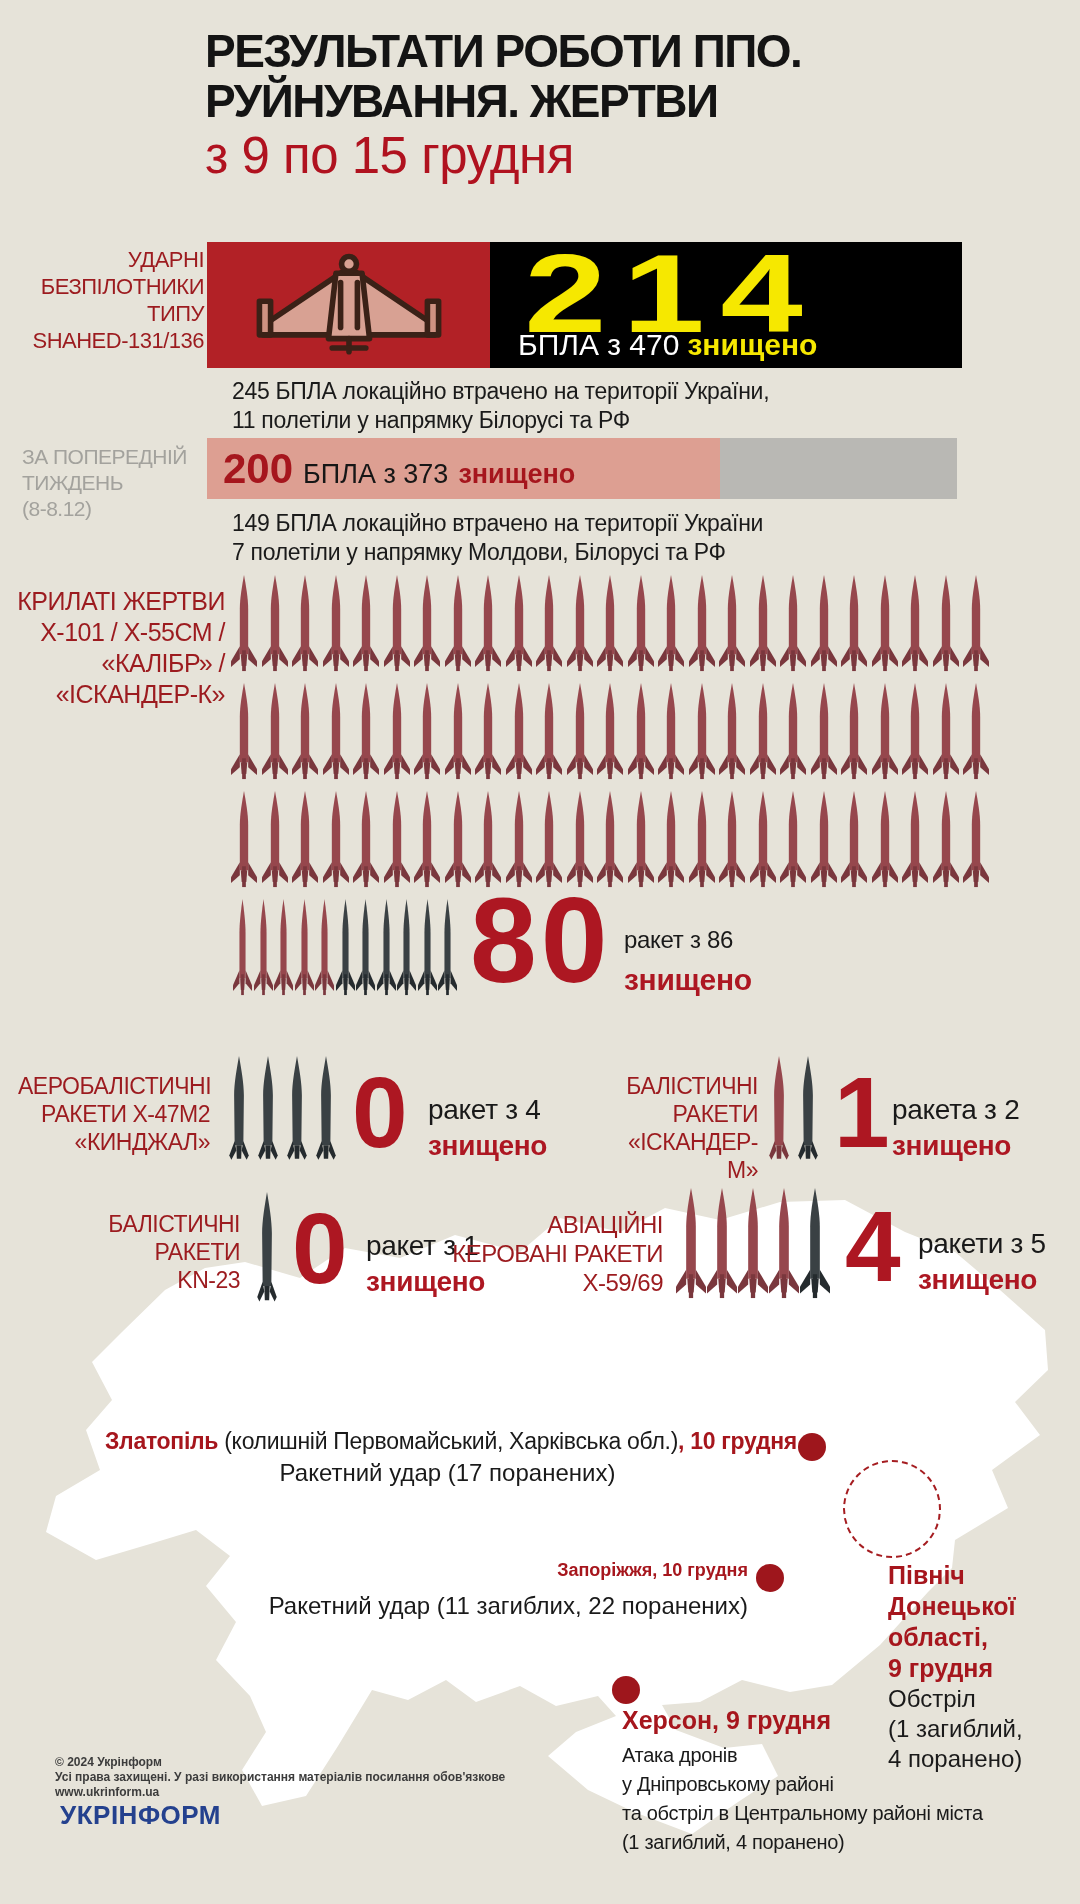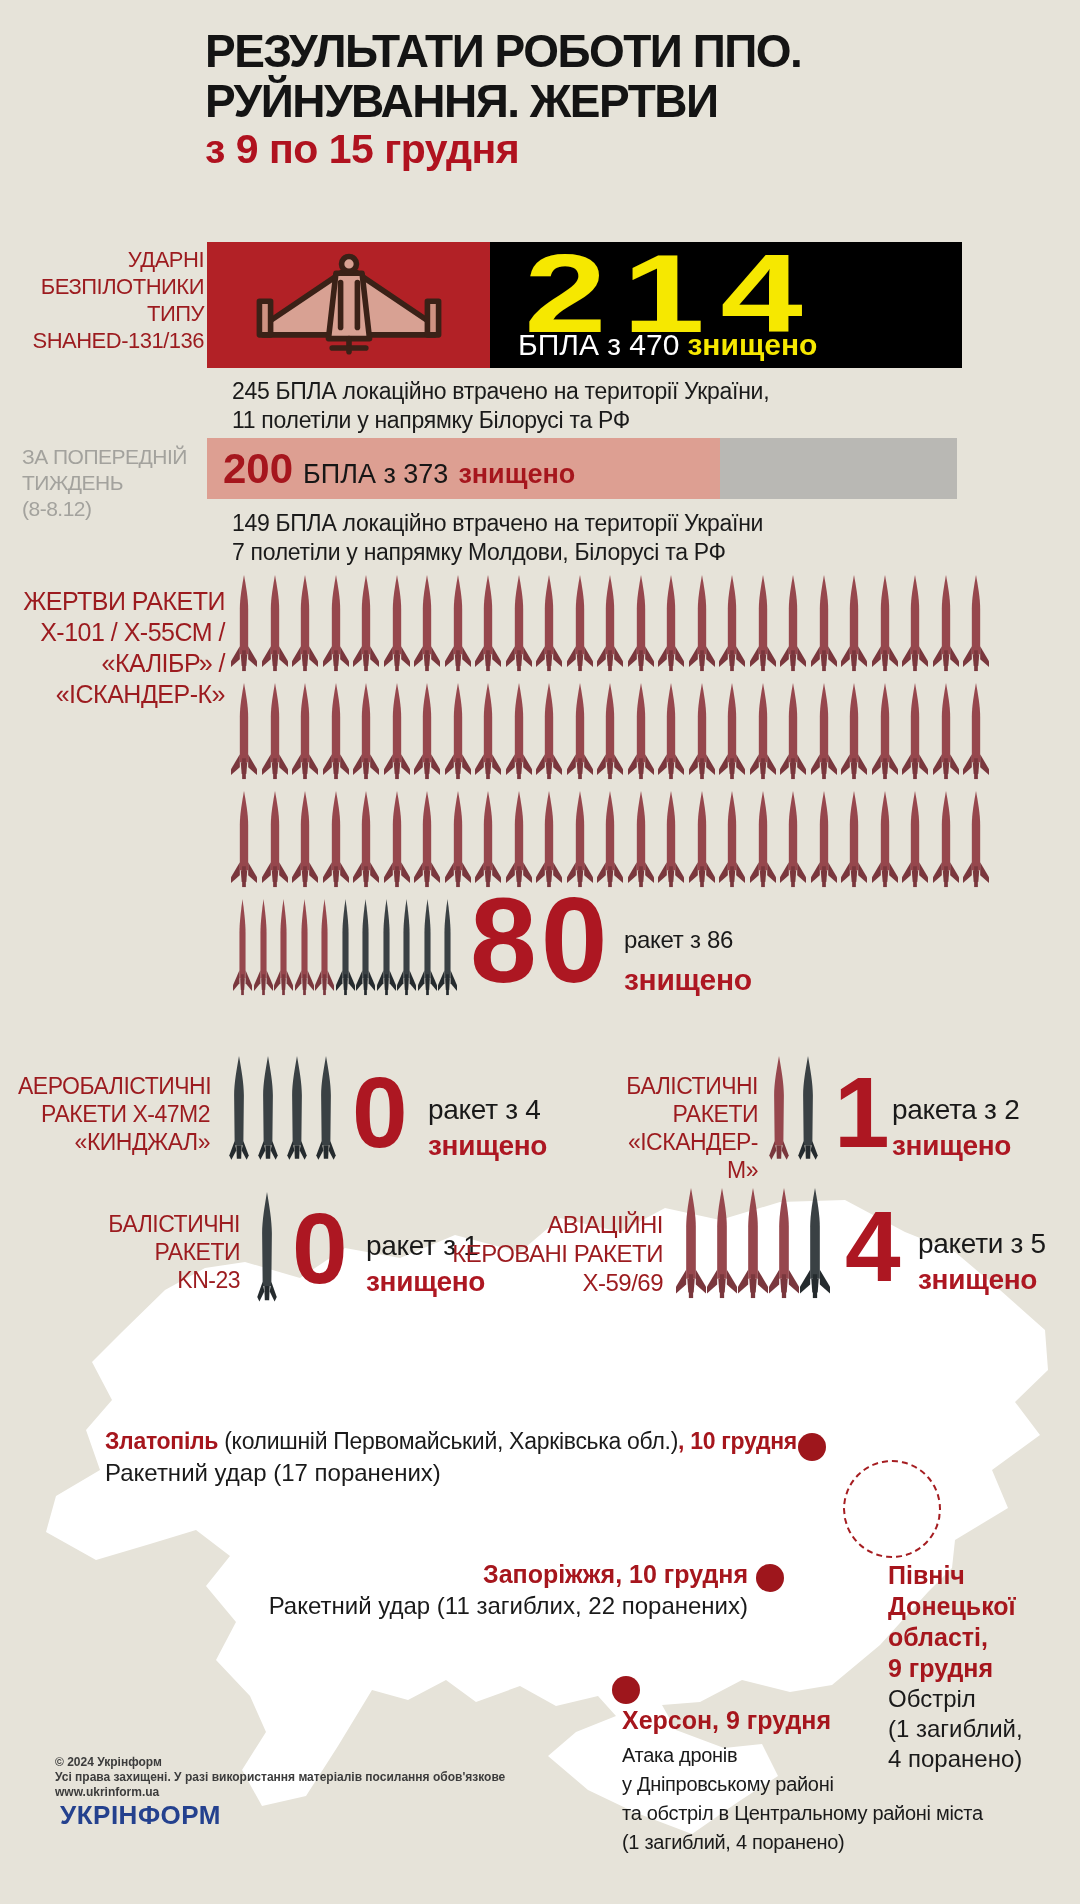--- a/index.html
+++ b/index.html
@@ -2,21 +2,21 @@
 <html><head>
 <meta charset="utf-8">
 <style>
   html,body{margin:0;padding:0;background:#cfcdc4;}
   .canvas{position:relative;width:1080px;height:1904px;background:#e6e3d9;overflow:hidden;
           font-family:"Liberation Sans",sans-serif;color:#191919;}
   .abs{position:absolute;}
   .z1{z-index:2;} .z2{z-index:3;}
   
   .t1{font-weight:700;font-size:46px;line-height:50px;letter-spacing:-1.5px;color:#141414;}
-  .sub{font-weight:700;font-size:41px;color:#b0121f;letter-spacing:-0.5px;}
+  .sub{font-weight:400;font-size:51px;color:#b0121f;letter-spacing:-0.5px;}
   
   .seclab{color:#9c1b1f;text-align:right;letter-spacing:-0.5px;}
   .graylab{color:#a3a29d;font-size:21px;line-height:26px;letter-spacing:-0.5px;}
   .note{font-size:23px;line-height:29px;letter-spacing:-0.3px;color:#1a1a1a;}
   .redbox{background:#b22126;display:flex;align-items:center;justify-content:center;}
   .blackbox{background:#000000;}
   .big-yellow{font-weight:800;color:#f6e800;font-size:112px;line-height:104px;letter-spacing:12px;
               transform:scaleX(1.32);transform-origin:left top;}
   .bpla{position:absolute;left:28px;bottom:6px;font-size:30px;color:#ffffff;white-space:nowrap;}
   .bpla b{color:#f6e800;font-weight:700;margin-left:8px;}
@@ -104,21 +104,21 @@
   <div class="abs bar-gray z1" style="left:704px;top:438px;width:253px;height:61px;"></div>
   <div class="abs bar-pink z1" style="left:207px;top:438px;width:497px;height:61px;">
     <span class="n200">200</span><span class="b373">БПЛА з 373</span><span class="zn27">знищено</span>
   </div>
   <div class="abs note z1" style="left:232px;top:509px;">
     <div>149  БПЛА локаційно втрачено на території України</div>
     <div>7 полетіли у напрямку Молдови, Білорусі та РФ</div>
   </div>
 
   <div class="abs seclab z1" style="left:12px;top:586px;width:213px;font-size:25px;line-height:31px;">
-    <div>ЖЕРТВИ РАКЕТИ</div>
+    <div>КРИЛАТІ ЖЕРТВИ</div>
     <div>Х-101 / Х-55СМ /</div>
     <div>«КАЛІБР» /</div>
     <div>«ІСКАНДЕР-К»</div>
   </div>
 
   <div class="mrow z1" style="left:231px;top:575px;gap:4.5px;">
       <span class="msl" style="width:26px;height:103px">
         <svg viewBox="0 0 28 104" preserveAspectRatio="none">
     <path d="M14 0C16 10 18.5 24 18.5 34L18.5 80L9.5 80L9.5 34C9.5 24 12 10 14 0Z" fill="#96474d"></path>
     <path d="M9.5 72L0 87L0 93L9.5 85Z" fill="#7a373d"></path>
@@ -1050,23 +1050,23 @@
   <div class="abs dw z1" style="left:918px;top:1264px;font-size:28px;">знищено</div>
 
   <div class="dot" style="left:798px;top:1433px;width:28px;height:28px;"></div>
   <div class="dot" style="left:756px;top:1564px;width:28px;height:28px;"></div>
   <div class="dot" style="left:612px;top:1676px;width:28px;height:28px;"></div>
   <div class="dcircle" style="left:843px;top:1460px;width:94px;height:94px;"></div>
 
   <div class="abs z2" style="left:105px;top:1428px;width:685px;text-align:right;font-size:23px;white-space:nowrap;letter-spacing:-0.3px;">
     <span class="ev-red">Златопіль</span><span class="ev-blk"> (колишній Первомайський, Харківська обл.)</span><span class="ev-red">, 10 грудня</span>
   </div>
-  <div class="abs ev-blk z2" style="left:105px;top:1459px;width:685px;text-align:left;font-size:24px;">Ракетний удар (17 поранених)</div>
-
-  <div class="abs ev-red z2" style="left:248px;top:1560px;width:500px;text-align:right;font-size:25px;">Запоріжжя, 10 грудня</div>
+  <div class="abs ev-blk z2" style="left:105px;top:1459px;width:685px;text-align:center;font-size:24px;">Ракетний удар (17 поранених)</div>
+
+  <div class="abs ev-red z2" style="left:248px;top:1560px;width:500px;text-align:right;font-size:18px;">Запоріжжя, 10 грудня</div>
   <div class="abs ev-blk z2" style="left:248px;top:1592px;width:500px;text-align:right;font-size:24px;">Ракетний удар (11 загиблих, 22 поранених)</div>
 
   <div class="abs z2" style="left:888px;top:1560px;">
     <div class="ev-red" style="font-size:25px;line-height:31px;">
       <div>Північ</div>
       <div>Донецької</div>
       <div>області,</div>
       <div>9 грудня</div>
     </div>
     <div class="ev-blk" style="font-size:24px;line-height:30px;">

